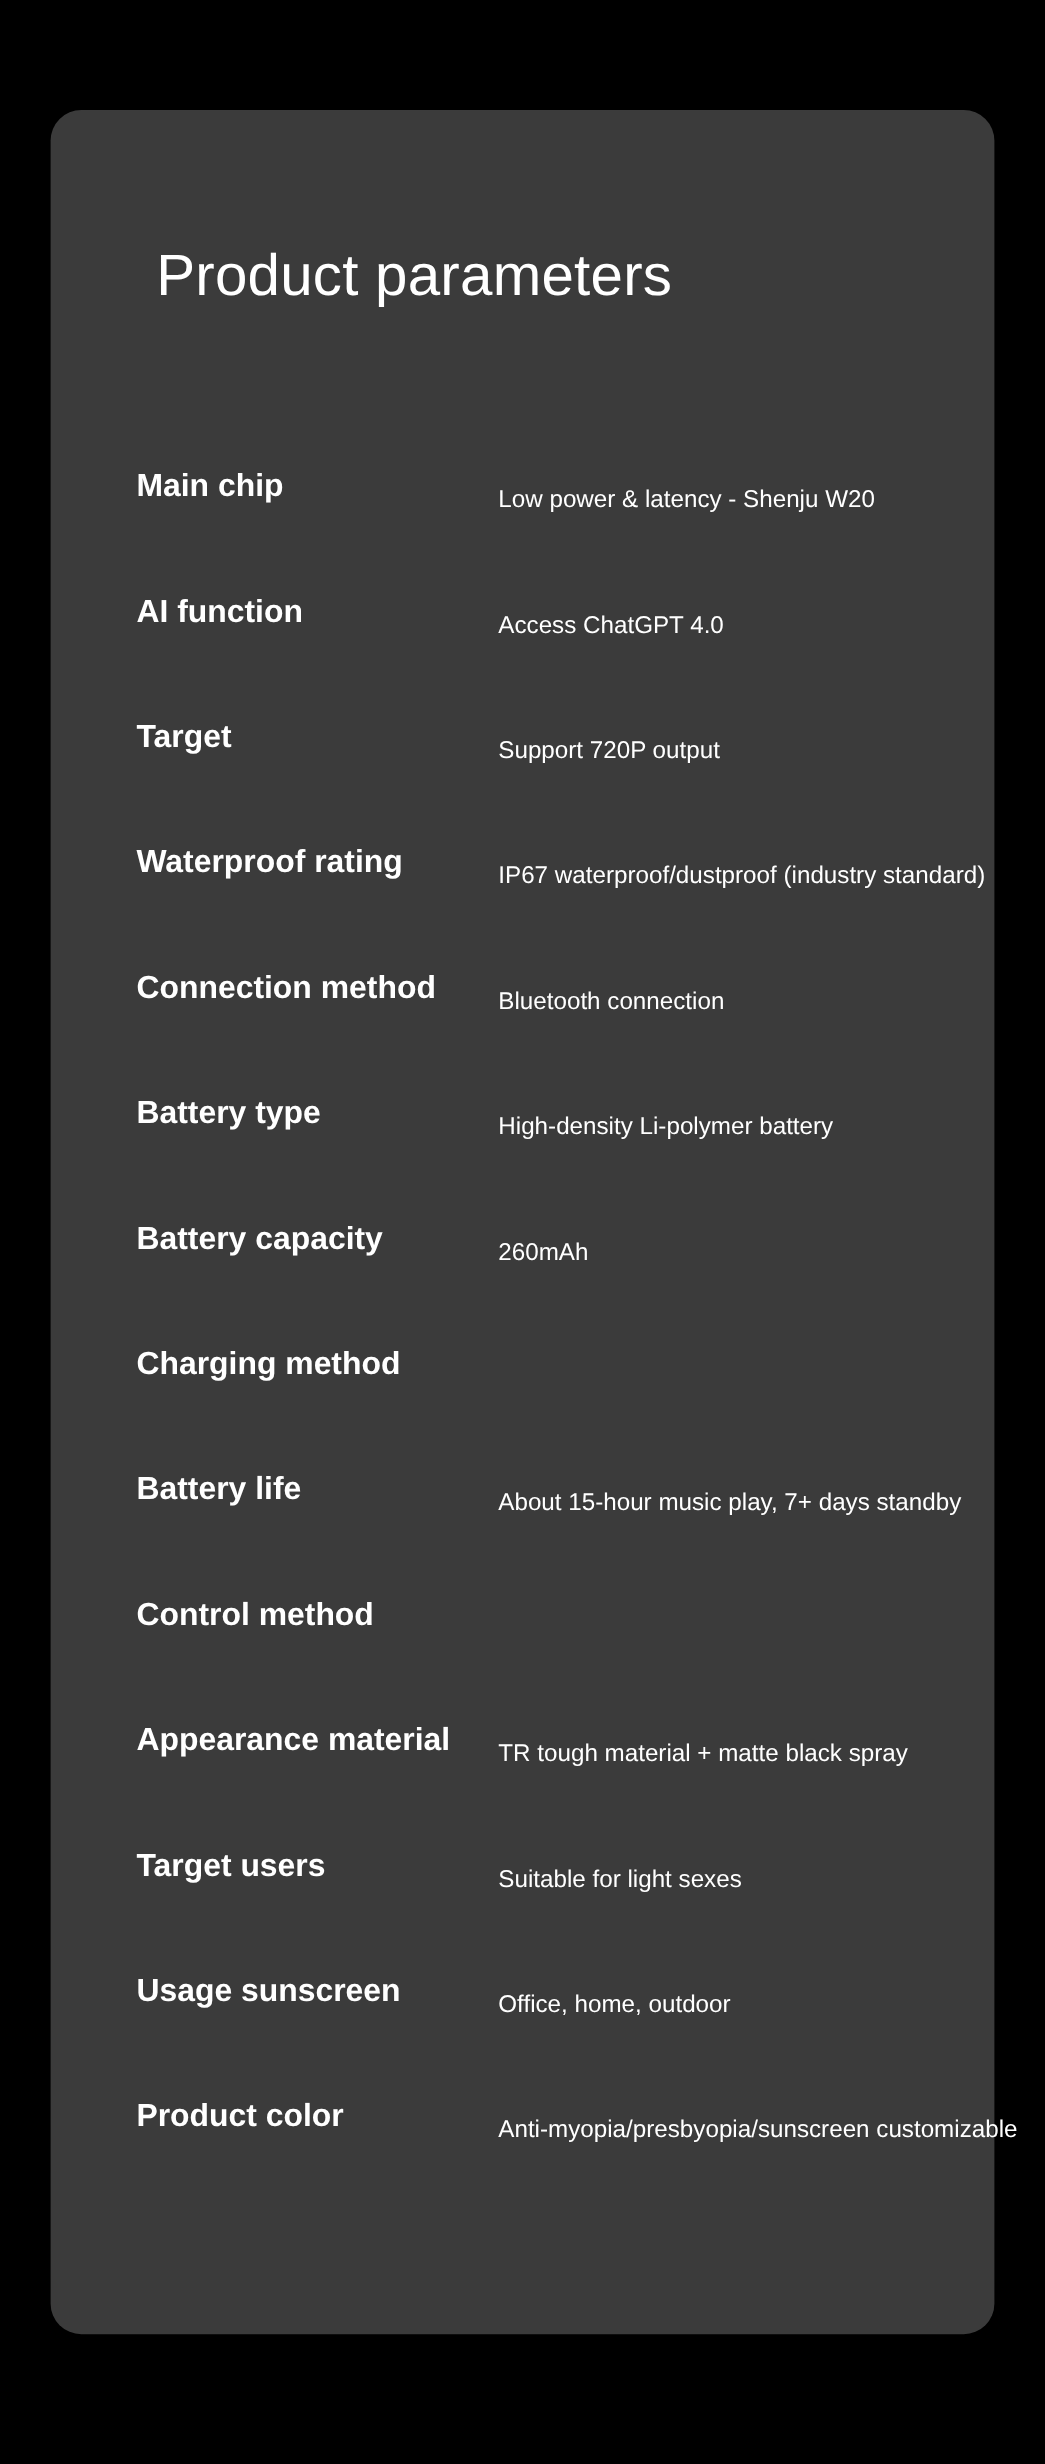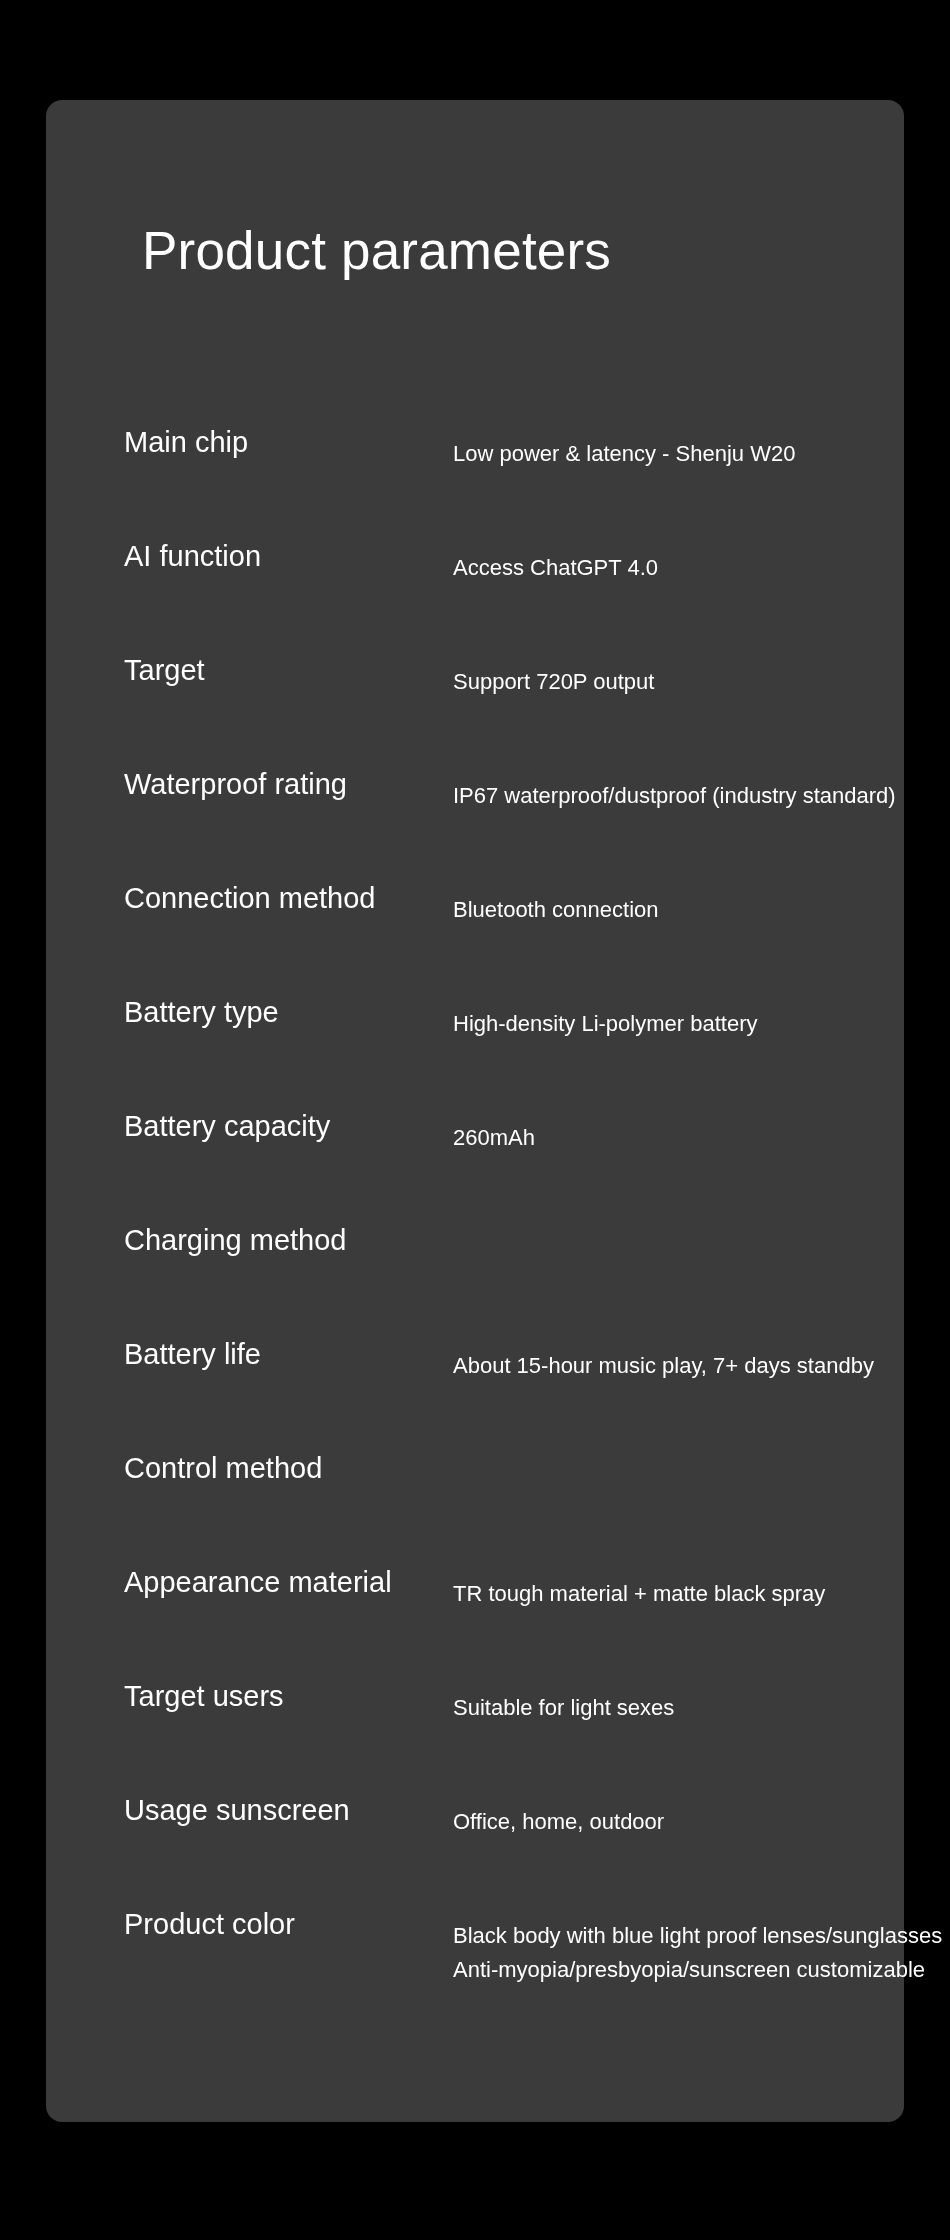--- a/index.html
+++ b/index.html
@@ -20,21 +20,21 @@
     background: #000000;
     overflow: hidden;
   }
   .card {
     position: absolute;
     left: 46px;
     top: 100px;
     width: 858px;
     height: 2022px;
     background: #3b3b3b;
-    border-radius: 16px;
+    border-radius: 28px;
     box-sizing: border-box;
     padding: 0;
   }
   .card-title {
     position: absolute;
     left: 96px;
     top: 120px;
     font-size: 53px;
     font-weight: 400;
     color: #ffffff;
@@ -49,21 +49,21 @@
   }
   .spec-row {
     position: relative;
     height: 114px;
   }
   .spec-label {
     position: absolute;
     left: 78px;
     top: 0;
     font-size: 29px;
-    font-weight: 400;
+    font-weight: 700;
     color: #ffffff;
     white-space: nowrap;
     line-height: 34px;
   }
   .spec-value {
     position: absolute;
     left: 407px;
     top: 12px;
     font-size: 22px;
     font-weight: 400;
@@ -127,17 +127,17 @@
         <div class="spec-row">
           <div class="spec-label">Target users</div>
           <div class="spec-value">Suitable for light sexes</div>
         </div>
         <div class="spec-row">
           <div class="spec-label">Usage sunscreen</div>
           <div class="spec-value">Office, home, outdoor</div>
         </div>
         <div class="spec-row">
           <div class="spec-label">Product color</div>
-          <div class="spec-value"><span>Black body with blue light proof lenses/sunglasses</span><span class="line2">Anti-myopia/presbyopia/sunscreen customizable</span></div>
+          <div class="spec-value"><span class="line2">Anti-myopia/presbyopia/sunscreen customizable</span></div>
         </div>
       </div>
   </div>
 </div>
 
 </body></html>

